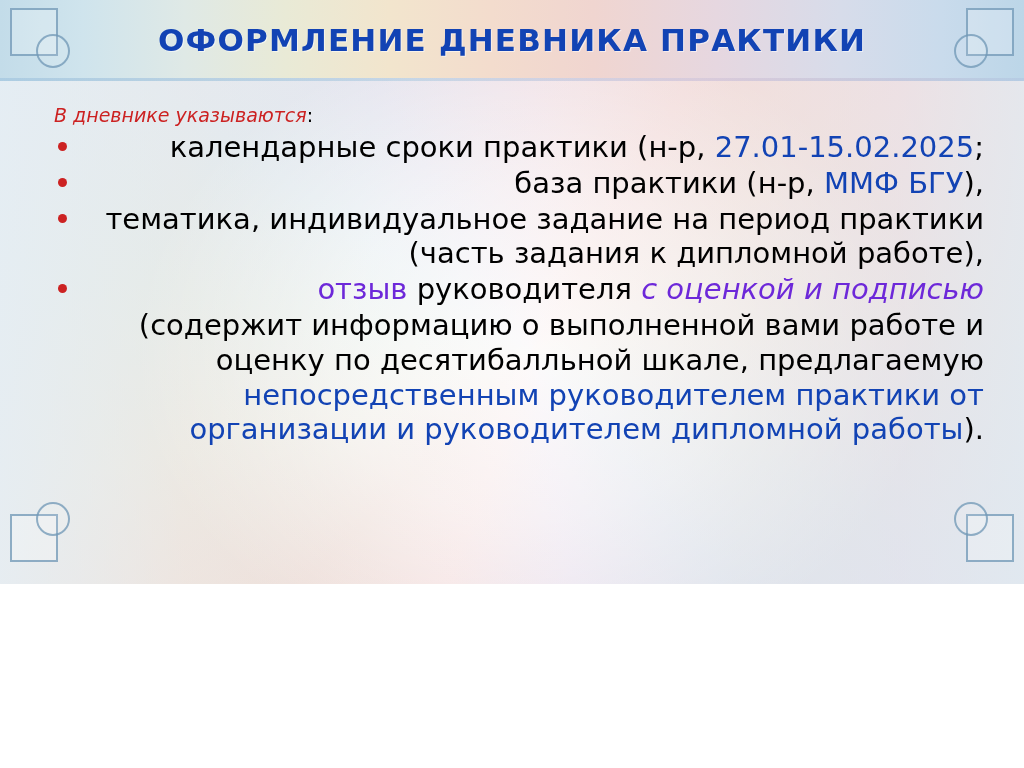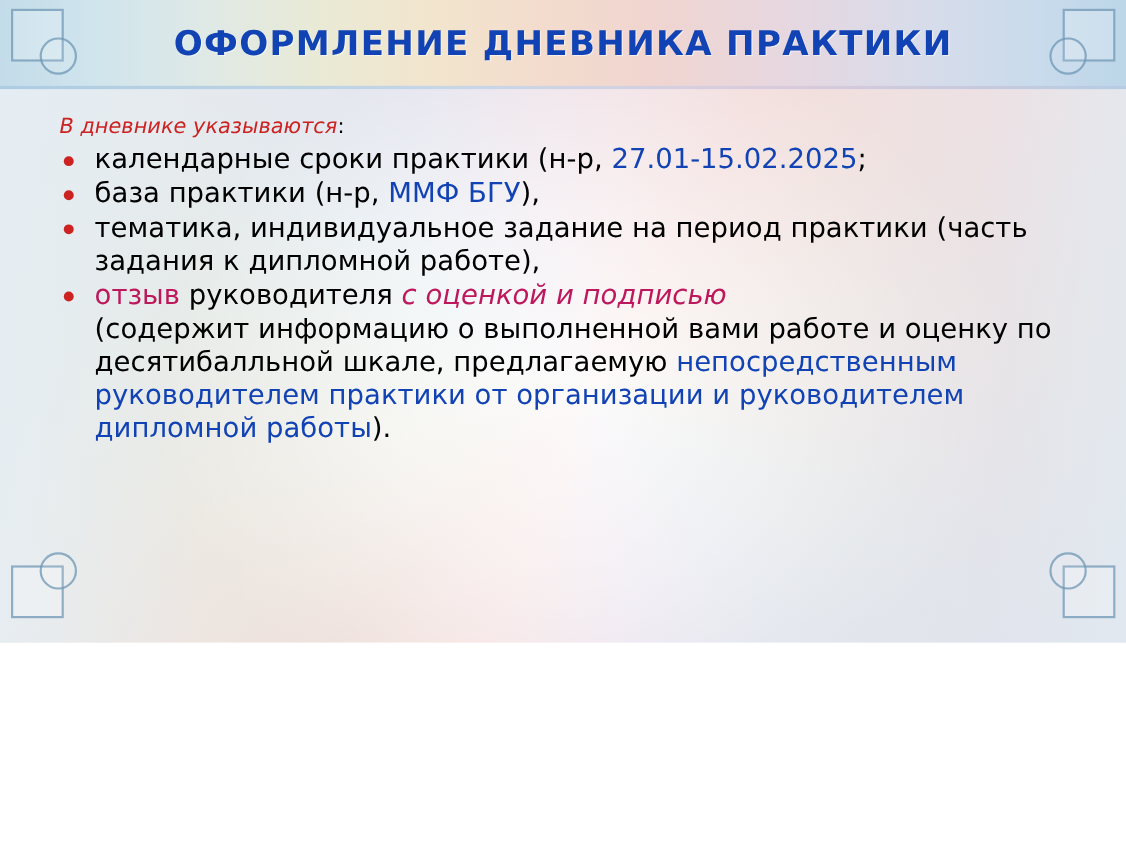--- a/index.html
+++ b/index.html
@@ -194,35 +194,36 @@
   ul.bullets {
     list-style: none;
     margin: 0;
     padding: 0;
   }
   ul.bullets > li {
     position: relative;
     padding-left: 42px;
     margin: 0 0 1px 0;
     font-family: "DejaVu Sans", sans-serif;
-    font-size: 25px;
+    font-size: 29px;
     line-height: 1.20;
     color: #000000;
+    text-align: right;
   }
   ul.bullets > li::before {
     content: "";
     position: absolute;
     left: 14px;
     top: 12px;
     width: 9px; height: 9px;
     border-radius: 50%;
     background: #cc2222;
   }
   .blue { color: #1243b4; }
-  .red  { color: #be185d; }
+  .red  { color: #6d28d9; }
   .ru   { }
   .ital { font-style: italic; }
   .nobullet { padding-left: 42px; }
   .nobullet::before { display: none !important; }
 </style>
 </head>
 <body>
 
 <div class="slide">
 

